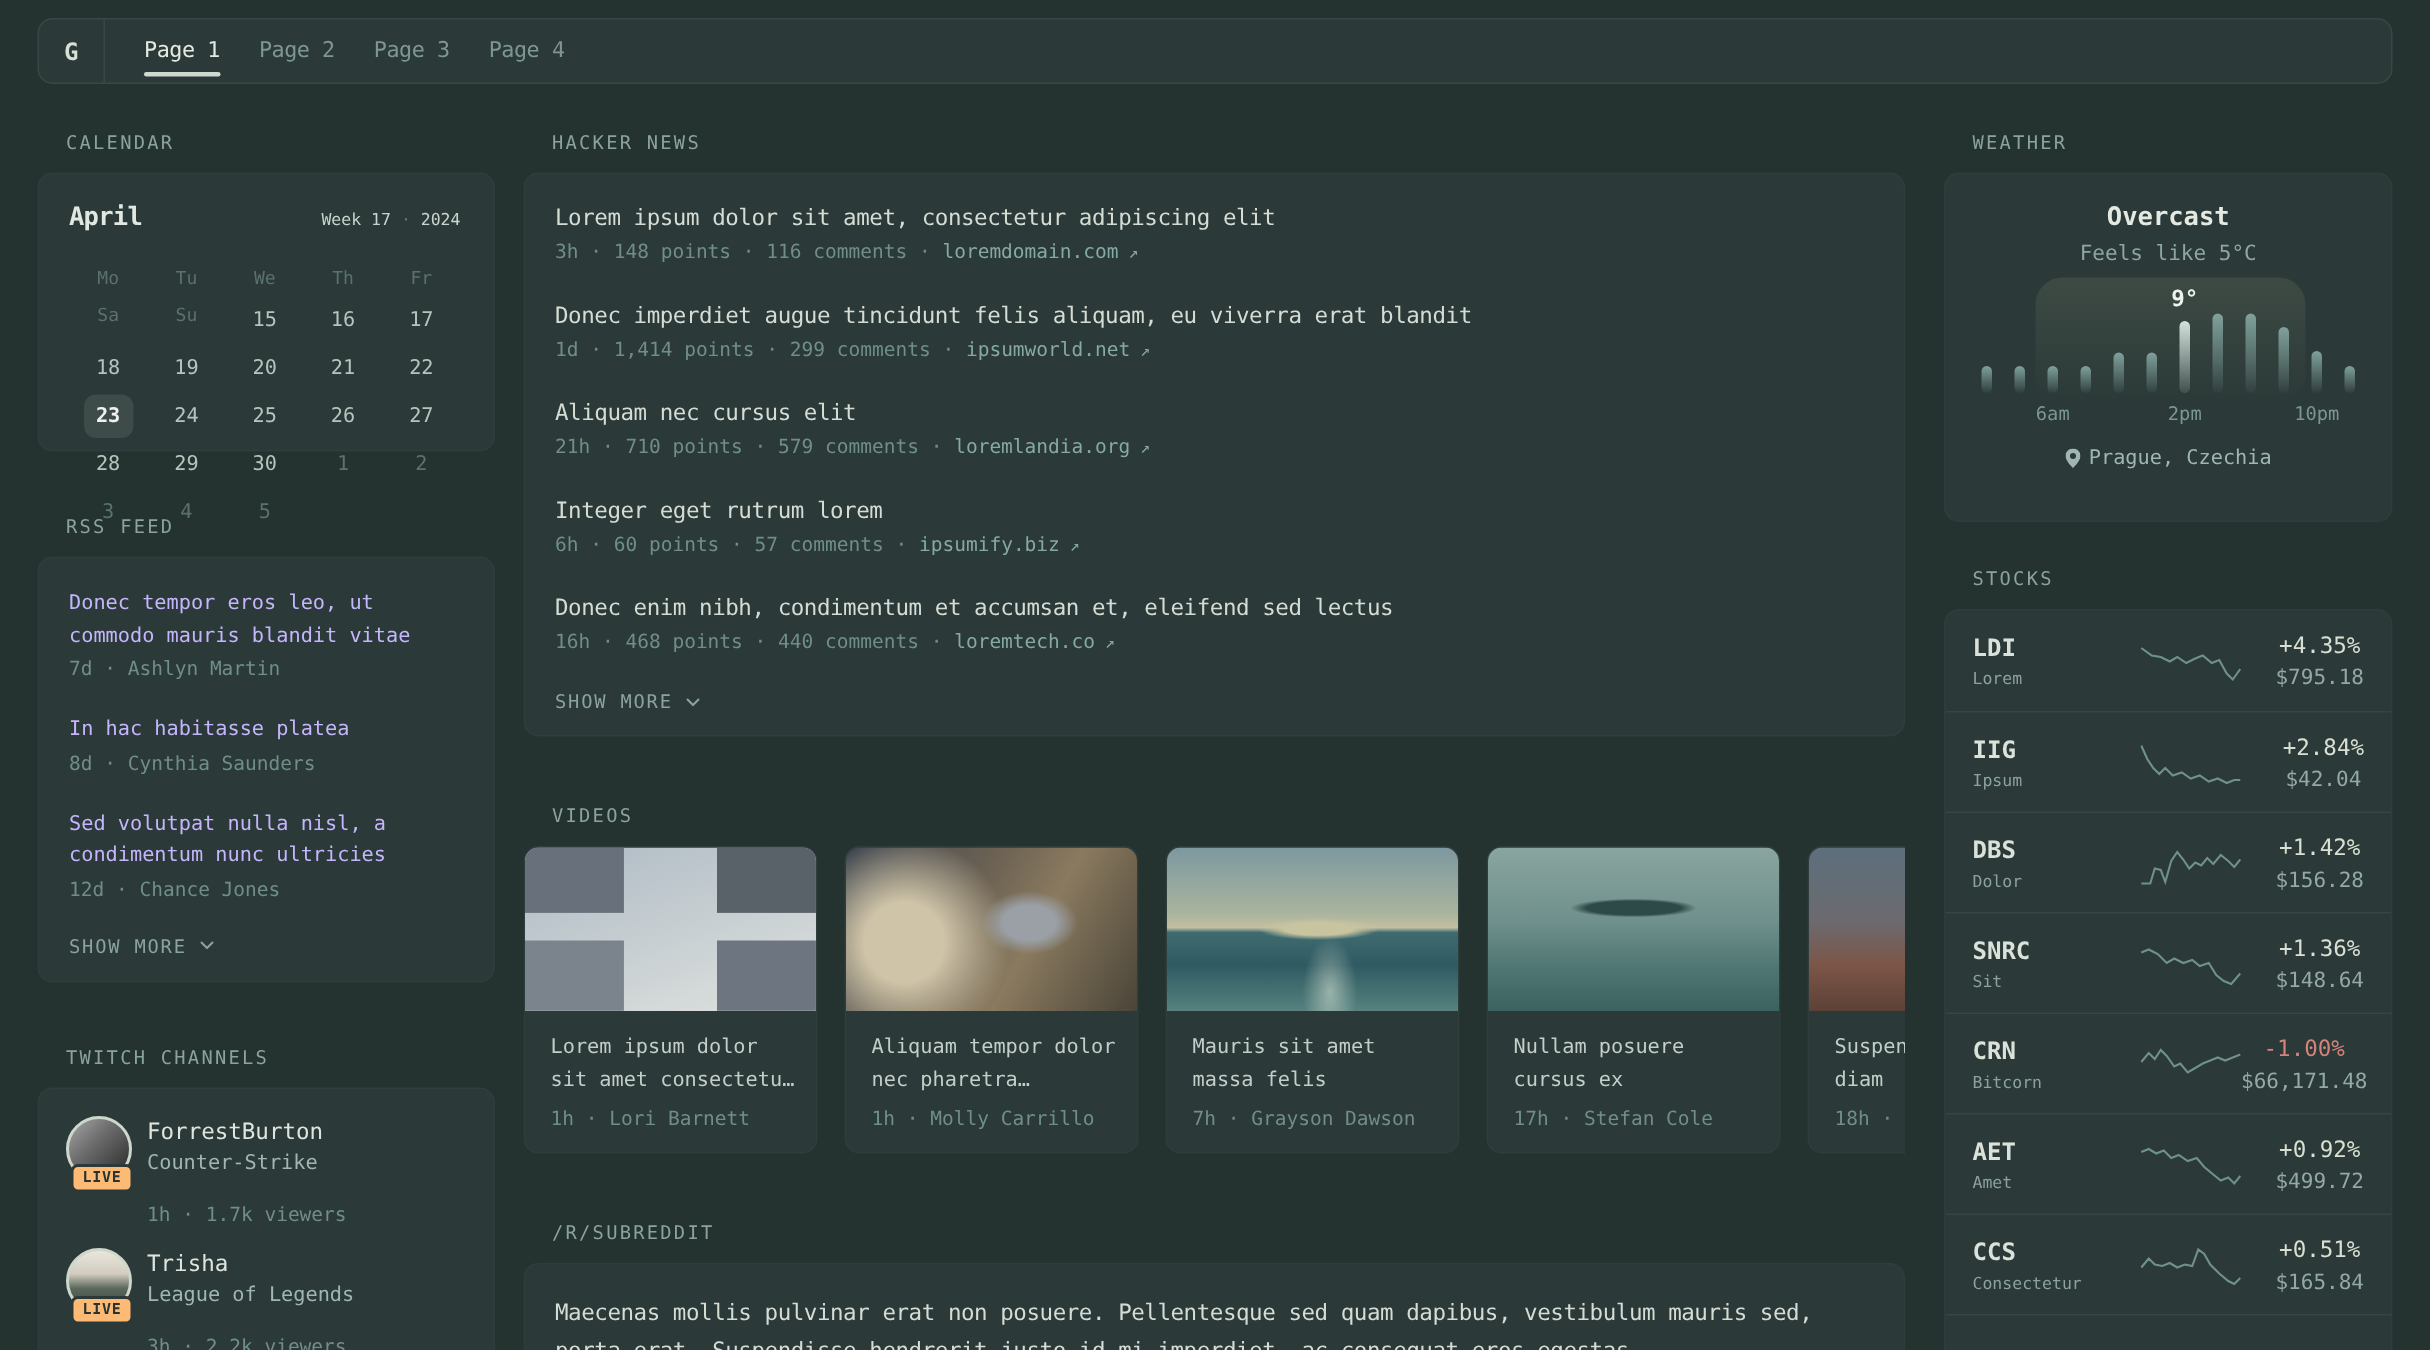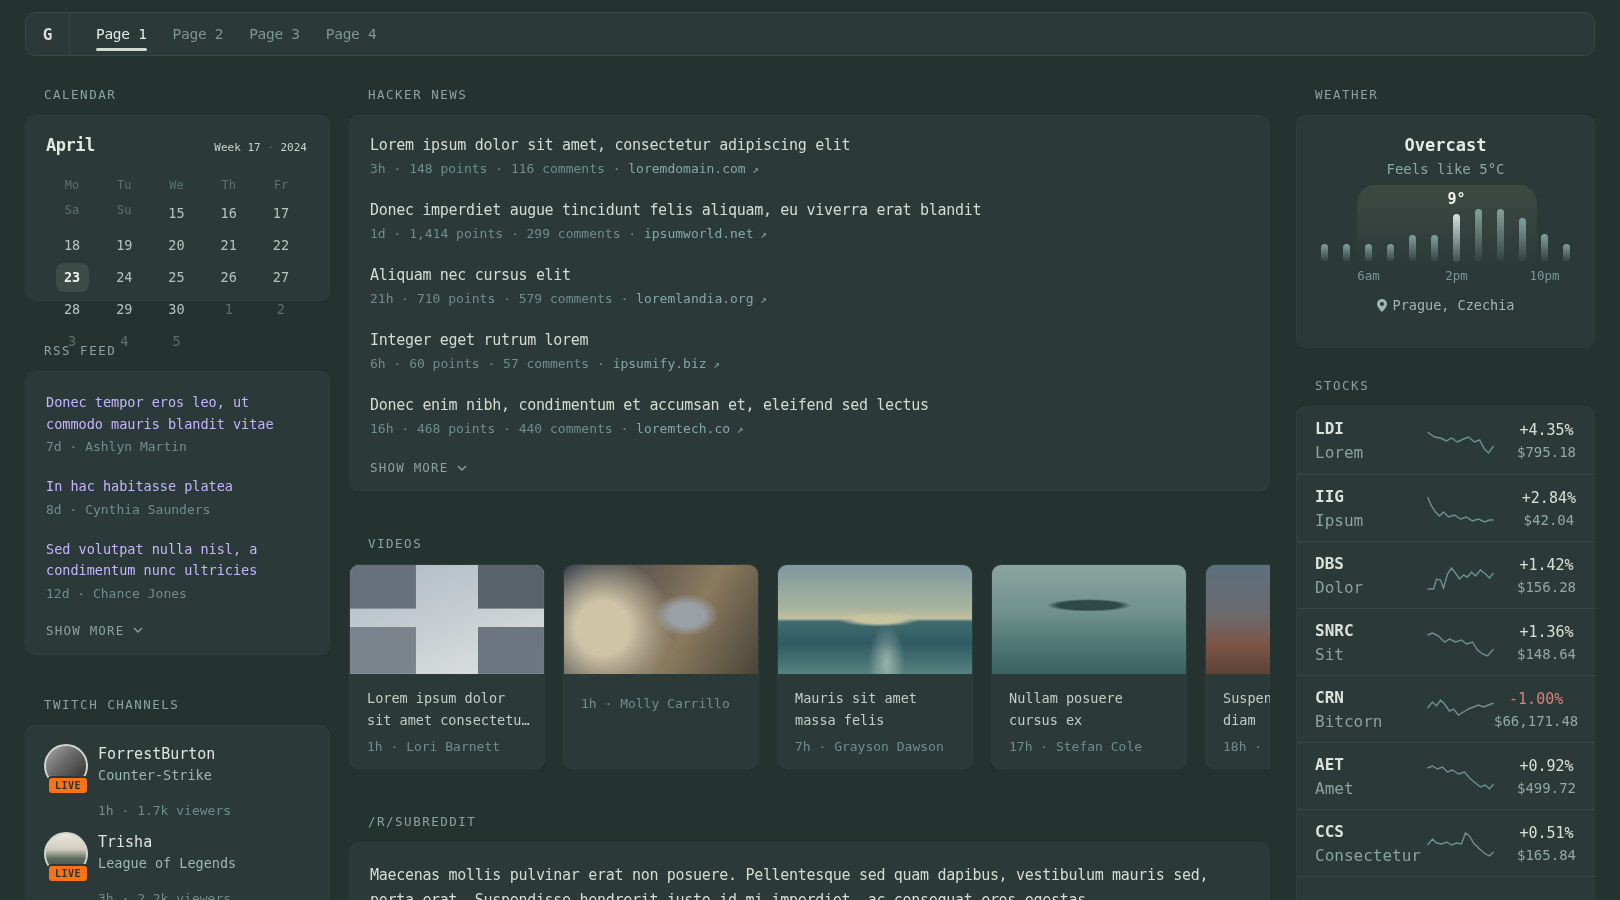--- a/index.html
+++ b/index.html
@@ -84,21 +84,21 @@
   .twitch-card { padding:18px 18px 10px 18px; }
   .tw-item { display:flex; gap:10px; margin-bottom:14px; position:relative; }
   .tw-avatar-wrap { position:relative; width:44px; height:60px; flex:none; }
   .tw-avatar {
     width:44px; height:44px; border-radius:50%; border:2px solid #cdd7cb; overflow:hidden;
   }
   .av-forrest { background:linear-gradient(135deg,#a8a8a8 0%,#6d6d6d 40%,#272727 100%); }
   .av-trisha  { background:linear-gradient(180deg,#eae6dc 0%,#d2ccbf 38%,#5c6a5e 62%,#323e38 100%); }
   .av-kendall { background:linear-gradient(160deg,#ecd2b8 0%,#cfae90 45%,#90a190 78%,#5d6f62 100%); }
   .tw-live {
-    position:absolute; left:3px; bottom:9px; background:#f97316; color:#273432;
+    position:absolute; left:3px; bottom:9px; background:#fdba74; color:#273432;
     font-size:10px; font-weight:bold; letter-spacing:0.5px; padding:2px 6px;
     border-radius:5px; border:2px solid #2b3938;
   }
   .tw-name { font-size:15px; color:#dfe5dd; margin-top:1px; cursor:pointer; }
   .tw-name.muted { color:#9cbcb7; }
   .tw-game { font-size:13.5px; color:#9fb6b2; margin-top:4px; }
   .tw-meta { font-size:13px; color:#6f8e8a; margin-top:20px; }
 
   
   .hn-card { padding:19px 20px 15px 20px; }
@@ -185,21 +185,21 @@
   }
 
   
   .stocks-card { overflow:hidden; }
   .stock-row {
     height:67px; display:flex; align-items:center; padding:0 18px; cursor:pointer;
   }
   .stock-row + .stock-row { border-top:1px solid rgba(160,190,180,0.10); }
   .stock-left { width:112px; flex:none; }
   .stock-ticker { font-size:16px; font-weight:bold; color:#dbe2da; line-height:19px; }
-  .stock-name { font-size:16px; color:#8ba29d; margin-top:5px; }
+  .stock-name { font-size:11px; color:#8ba29d; margin-top:5px; }
   .stock-spark { width:67px; height:30px; flex:none; }
   .stock-right { margin-left:auto; text-align:center; }
   .stock-change { font-size:15px; color:#d9e0d3; line-height:18px; }
   .stock-change.neg { color:#d5837b; }
   .stock-price { font-size:14px; color:#93a9a4; margin-top:5px; }
 
   .pin-icon { width:10px; height:13px; }
 </style>
 </head>
 <body>
@@ -372,20 +372,24 @@
                 <div>
                   <div class="video-title">Lorem ipsum dolor</div>
                   <div class="video-title">sit amet consectetu…</div>
                 </div>
                 <div class="video-meta">1h · Lori Barnett</div>
               </div>
             </div>
             <div class="card video-card">
               <div class="video-thumb thumb-camera"></div>
               <div class="video-body">
+                <div>
+                  <div class="video-title">Aliquam tempor dolor</div>
+                  <div class="video-title">nec pharetra…</div>
+                </div>
                 <div class="video-meta">1h · Molly Carrillo</div>
               </div>
             </div>
             <div class="card video-card">
               <div class="video-thumb thumb-sea"></div>
               <div class="video-body">
                 <div>
                   <div class="video-title">Mauris sit amet</div>
                   <div class="video-title">massa felis</div>
                 </div>

